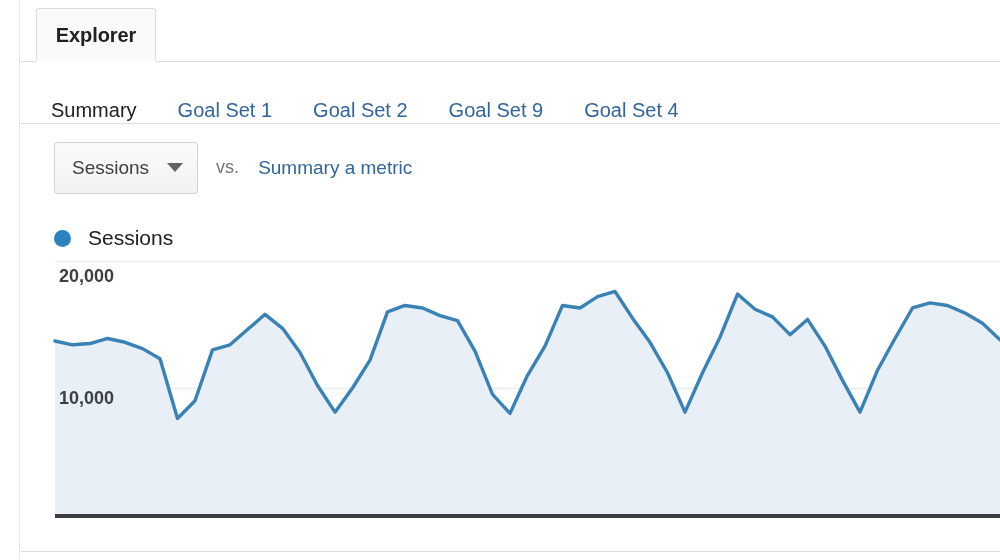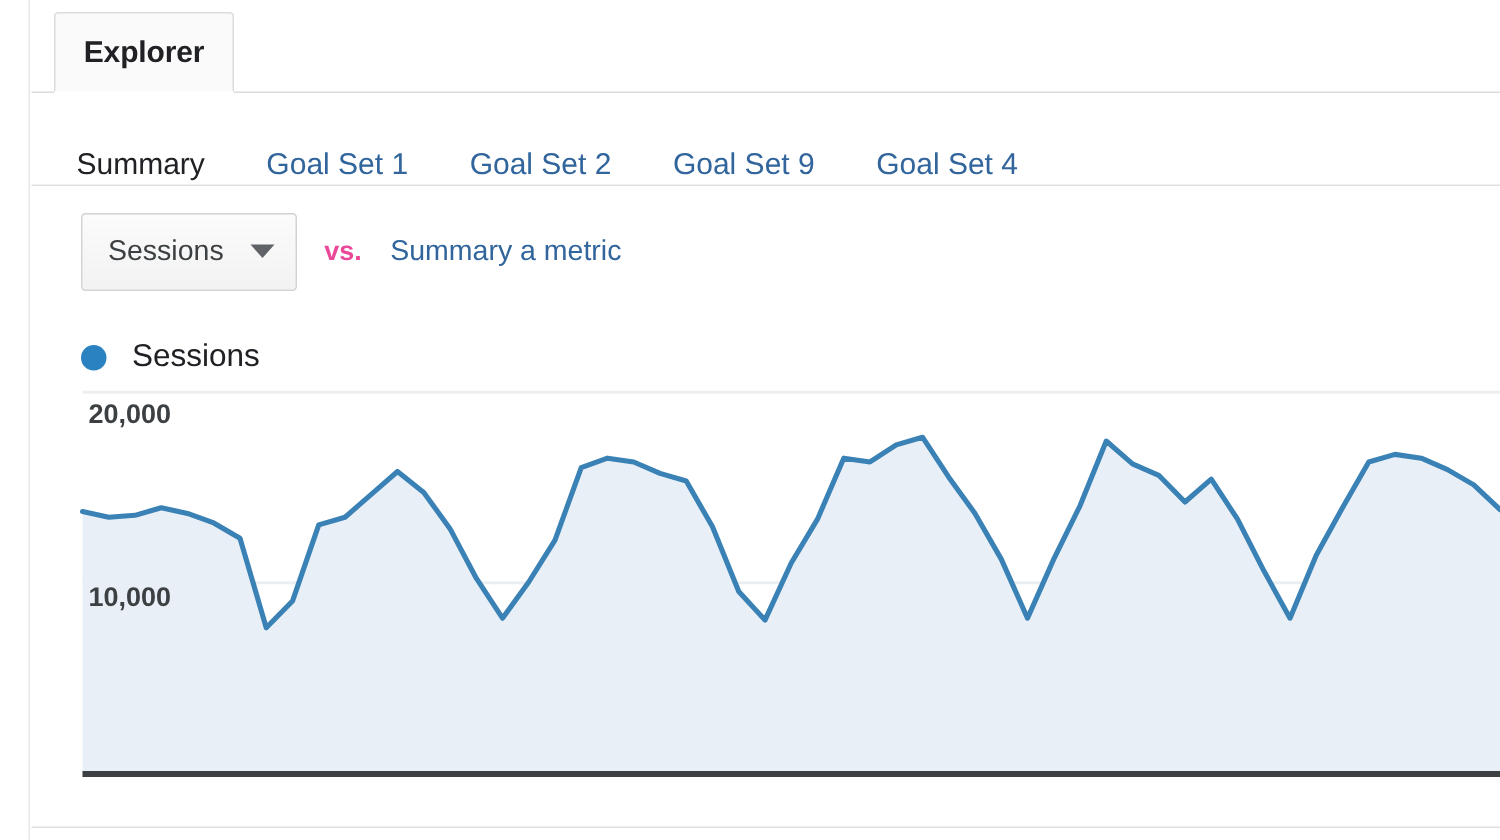--- a/index.html
+++ b/index.html
@@ -142,22 +142,22 @@
   }
   .caret {
     width: 0;
     height: 0;
     border-left: 8px solid transparent;
     border-right: 8px solid transparent;
     border-top: 9px solid #5f6368;
   }
   .vs-label {
     font-size: 18px;
-    font-weight: bold;
-    color: #ec4899;
+    font-weight: normal;
+    color: #737373;
     margin-left: 18px;
     margin-right: 19px;
     text-align: center;
   }
   .metric-link {
     font-size: 19px;
     color: #31659c;
     cursor: pointer;
   }
 

